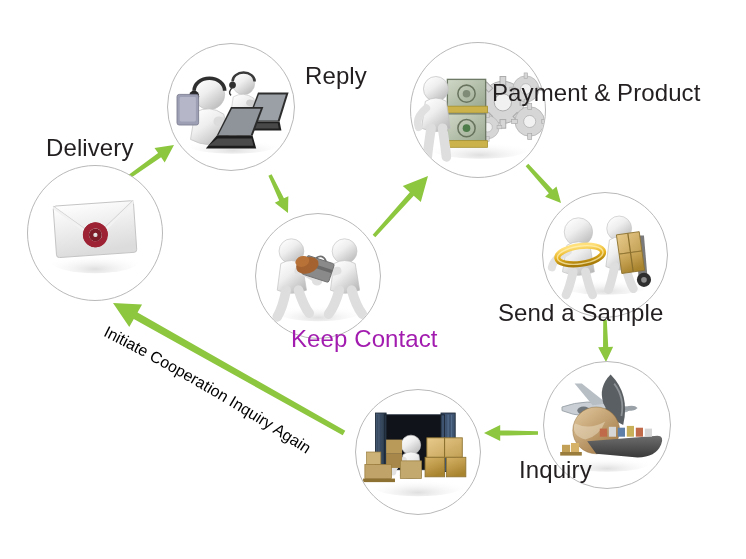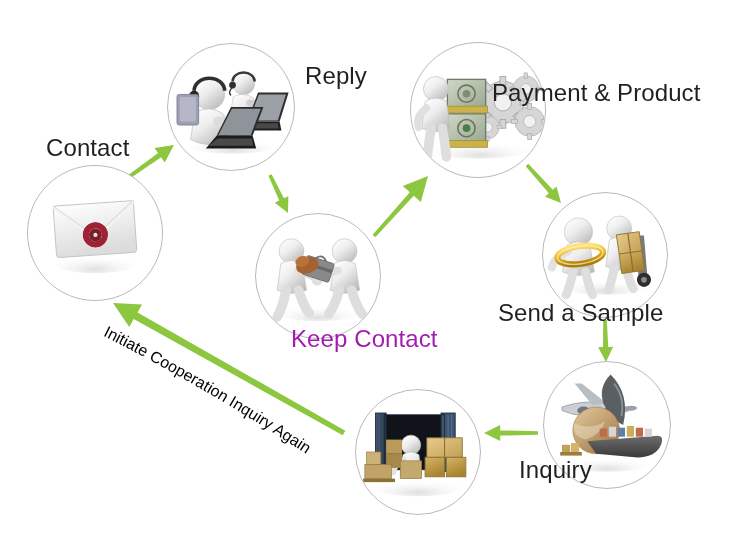--- a/index.html
+++ b/index.html
@@ -414,20 +414,20 @@
         </g>
 
         <g transform="translate(62,92)">
           <rect x="-12" y="-12" width="24" height="20" fill="#c4a96e" stroke="#977c3e" stroke-width=".8"></rect>
         </g>
       </svg>
     </div>
   </div>
 
   <div class="layer" id="label-layer">
-    <div class="label" id="label-inquiry" style="left: 46px; top: 134px; color: rgb(35, 31, 32);">Contact</div>
+    <div class="label" id="label-inquiry" style="left: 46px; top: 134px; color: rgb(35, 31, 32);">Delivery</div>
     <div class="label" id="label-reply" style="left: 305px; top: 62px; color: rgb(35, 31, 32);">Reply</div>
     <div class="label" id="label-keep" style="left: 291px; top: 325px; color: #a21caf;">Keep Contact</div>
     <div class="label" id="label-payment" style="left: 492px; top: 62px; color: rgb(35, 31, 32); margin-top: 17px;">Payment &amp; Product</div>
     <div class="label" id="label-sample" style="left: 498px; top: 299px; color: rgb(35, 31, 32); text-align: center;">Send a Sample</div>
     <div class="label" id="label-delivery" style="left: 519px; top: 456px; color: rgb(35, 31, 32);">Inquiry</div>
   </div>
 </div>
 
 </body></html>

